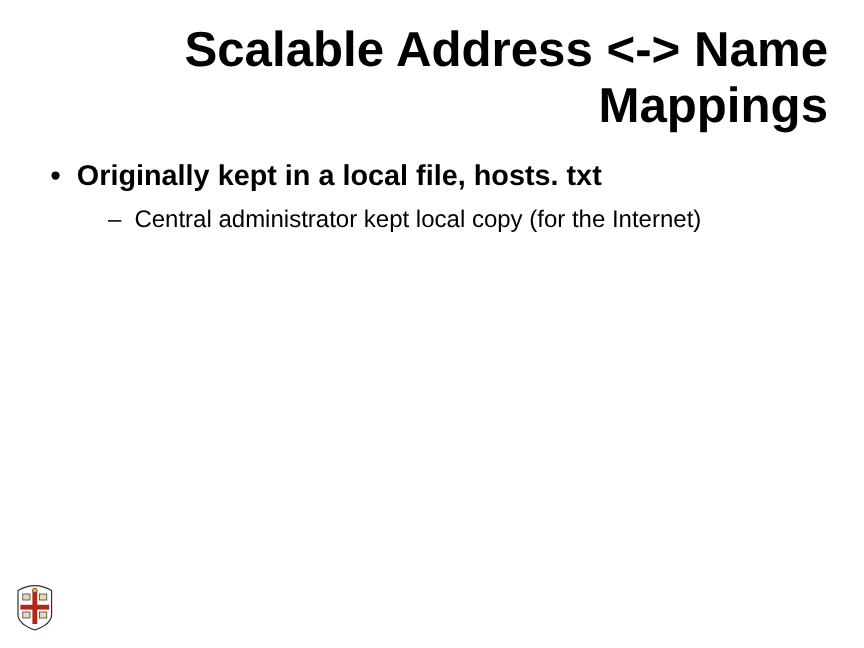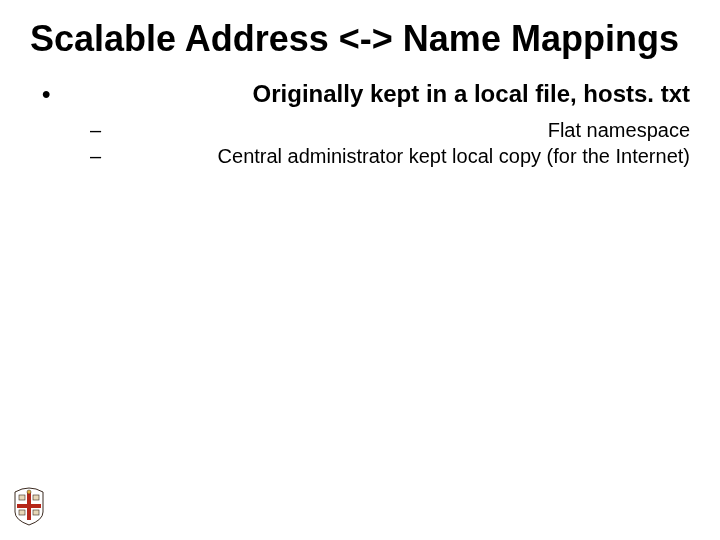--- a/index.html
+++ b/index.html
@@ -12,31 +12,30 @@
     overflow: hidden;
     position: relative;
   }
   .slide {
     width: 720px;
     height: 540px;
     position: relative;
     padding: 18px 30px 20px 30px;
   }
   .title {
-    text-align: left;
-    font-size: 36px;
+    text-align: right;
+    font-size: 41px;
     font-weight: bold;
     line-height: 1.15;
     margin: 0 auto 20px auto;
     width: 100%;
   }
   .bullets {
     list-style: none;
     padding-left: 6px;
-    text-align: right;
   }
   .bullets > li {
     font-size: 24px;
     font-weight: bold;
     padding-left: 28px;
     position: relative;
     margin-bottom: 6px;
     line-height: 1.25;
   }
   .bullets > li::before {
@@ -76,21 +75,20 @@
 </head>
 <body>
 <div class="slide">
 
   <h1 class="title">Scalable Address &lt;-&gt; Name Mappings</h1>
 
   <ul class="bullets">
     <li>
       <span>Originally kept in a local file, hosts. txt</span>
       <ul class="sub">
-        <li><span>Flat namespace</span></li>
         <li><span>Central administrator kept local copy (for the Internet)</span></li>
       </ul>
     </li>
   </ul>
 
   <div class="logo">
     <svg viewBox="0 0 30 40" width="30" height="40">
 
       <path d="M1 6 L1 26 Q1 34 15 39 Q29 34 29 26 L29 6 Q22 2 15 2 Q8 2 1 6 Z" fill="#ffffff" stroke="#3b2a20" stroke-width="1"></path>
 

